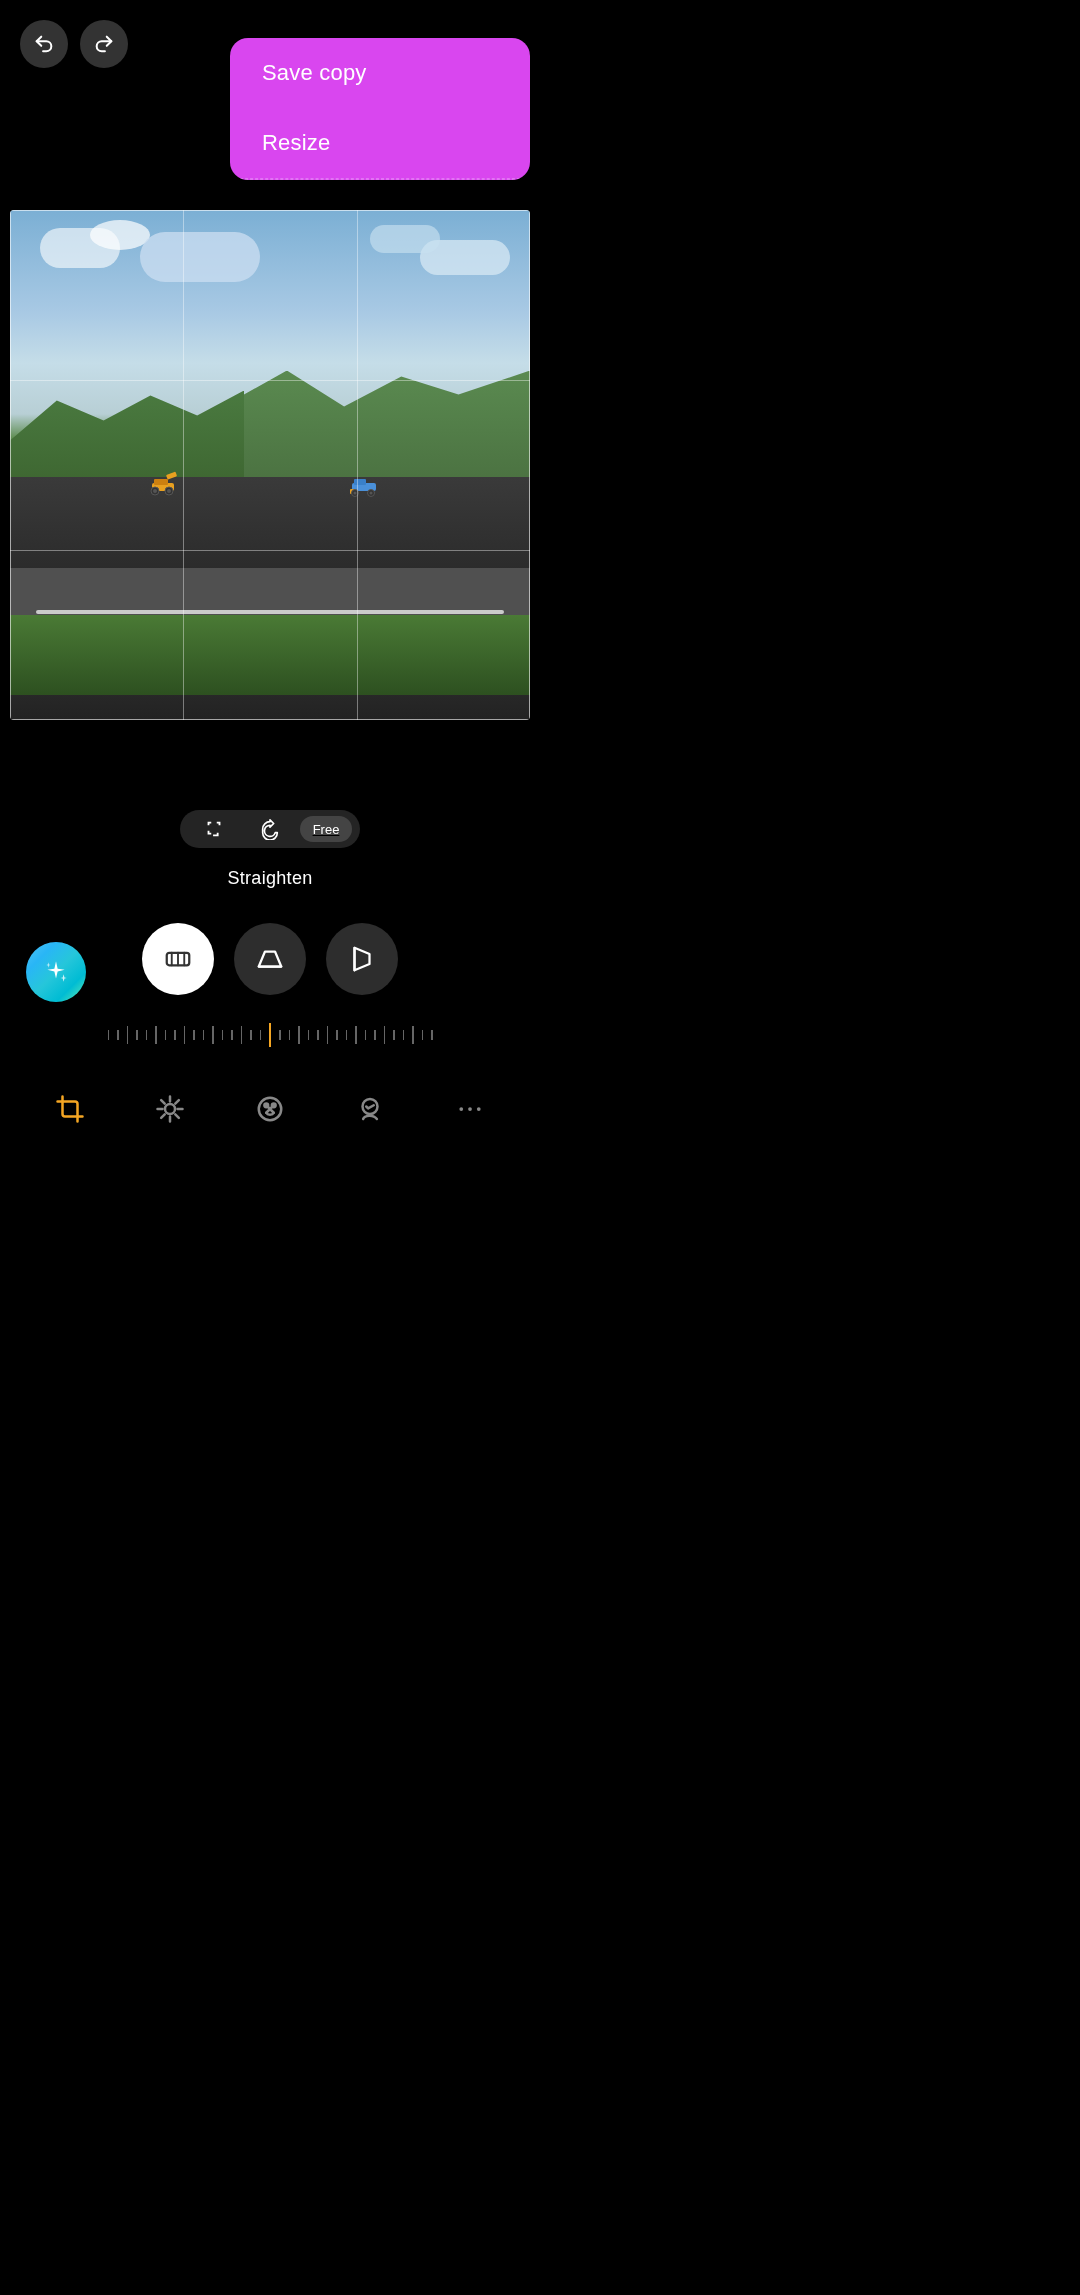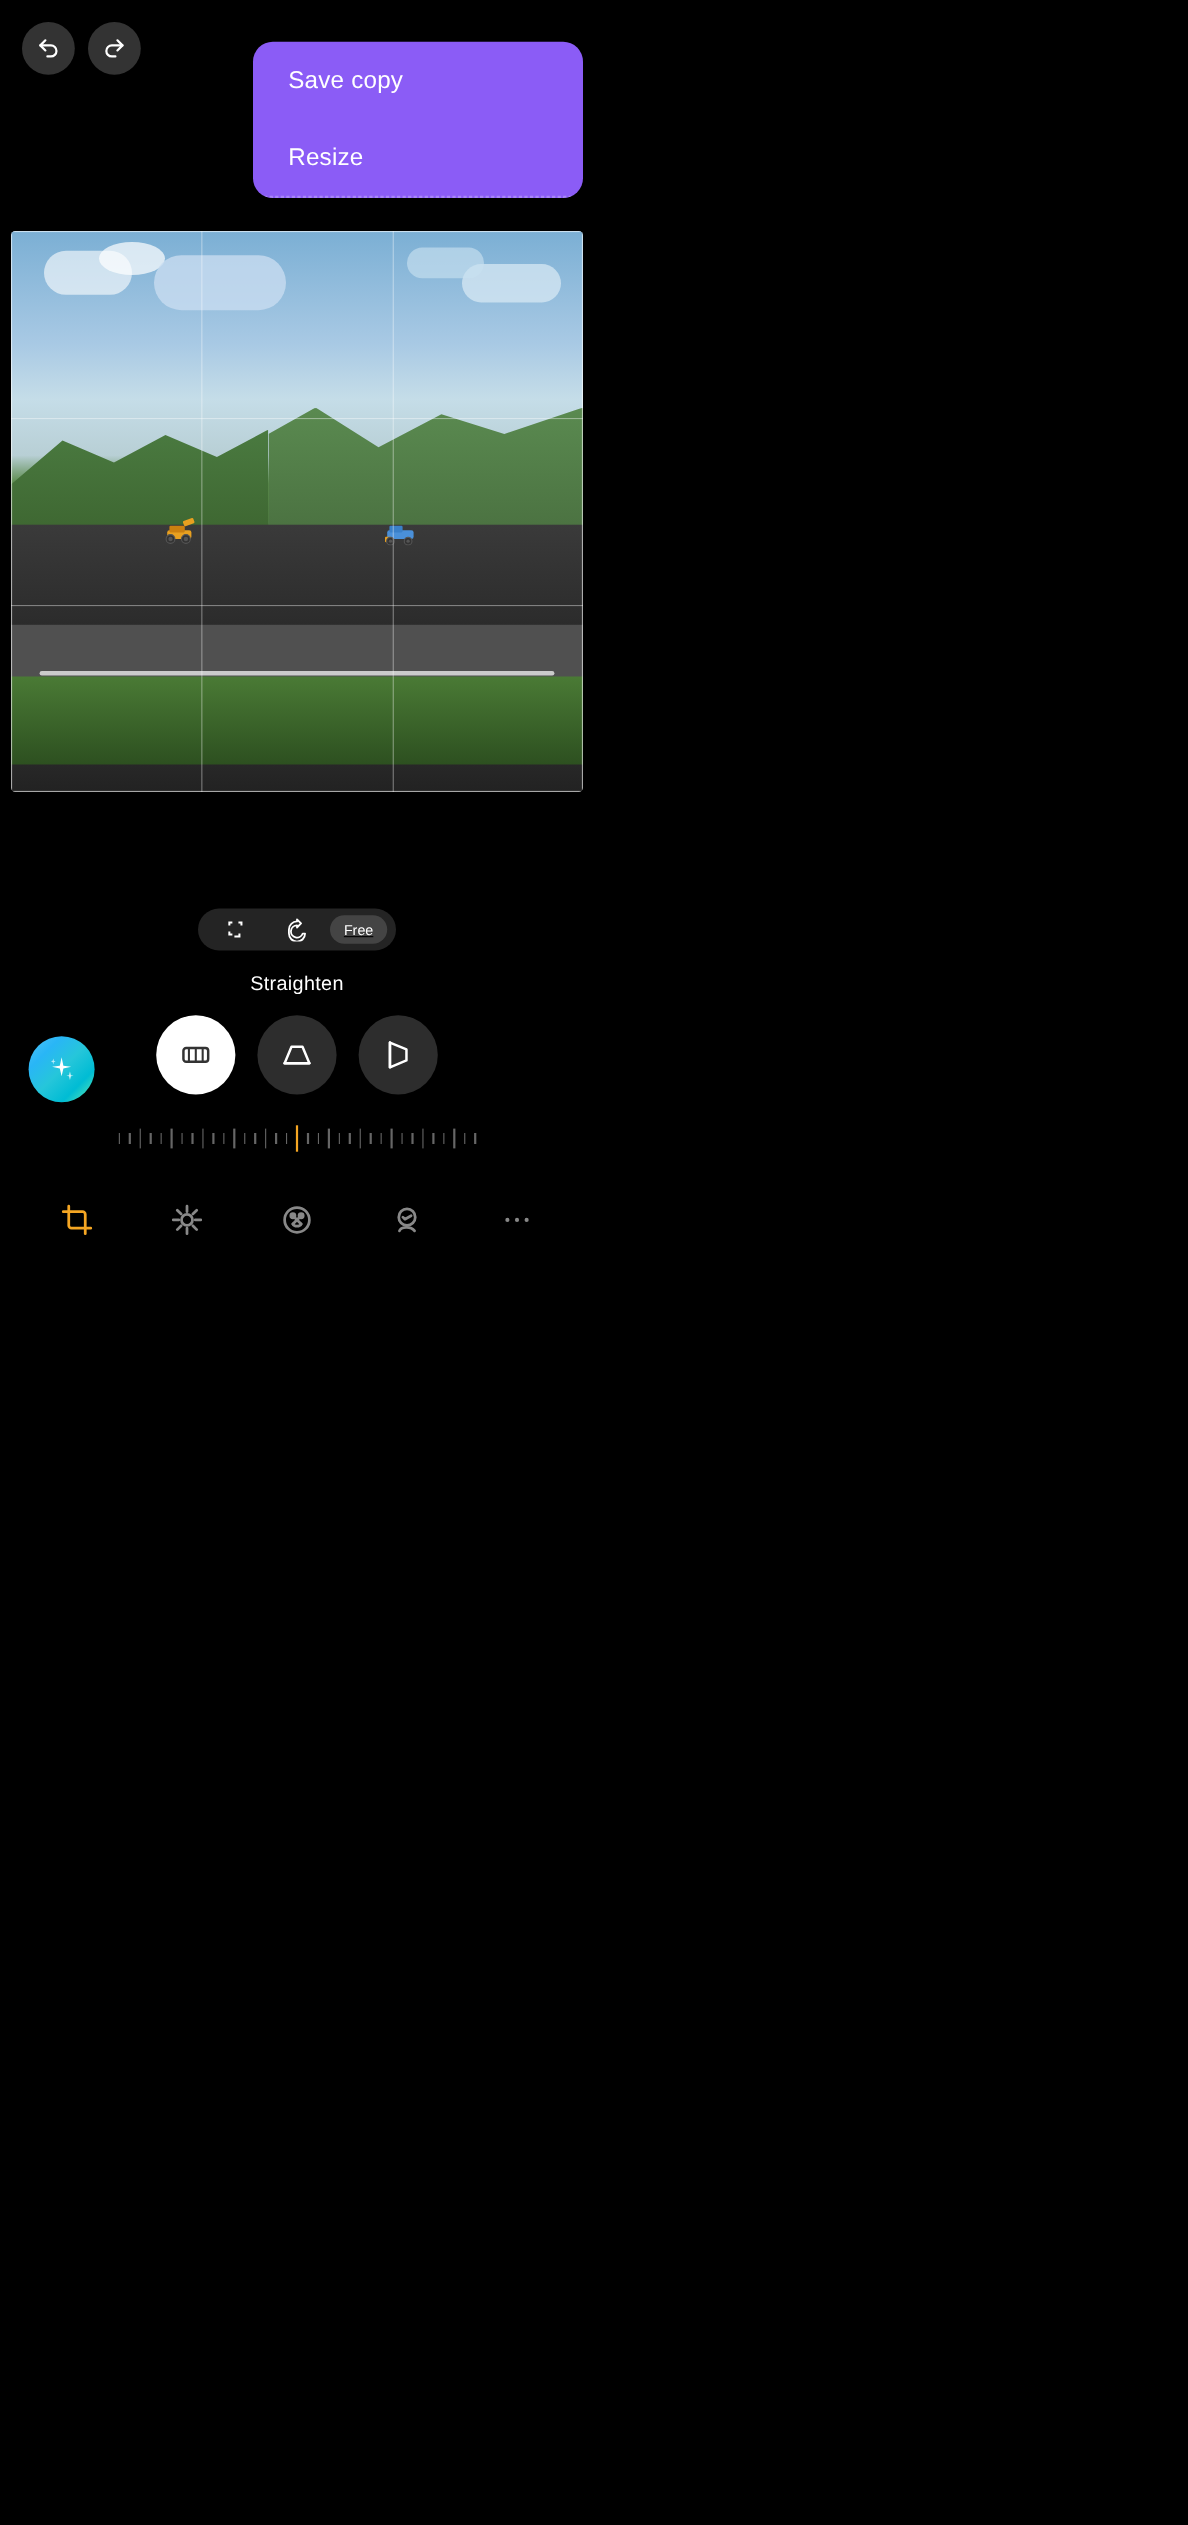--- a/index.html
+++ b/index.html
@@ -48,21 +48,21 @@
       stroke-linecap: round;
       stroke-linejoin: round;
     }
 
     
     .dropdown-menu {
       position: absolute;
       top: 38px;
       right: 10px;
       width: 300px;
-      background: #8b5cf6;
+      background: #d946ef;
       border-radius: 18px;
       z-index: 100;
       overflow: hidden;
     }
 
     .menu-item {
       padding: 22px 32px;
       font-size: 22px;
       color: #fff;
       font-weight: 400;
@@ -199,21 +199,21 @@
       font-size: 13px;
       color: #fff;
       font-weight: 500;
     }
 
     
     .straighten-label {
       color: #fff;
       font-size: 18px;
       font-weight: 400;
-      margin-bottom: 18px;
+      margin-bottom: 34px;
       letter-spacing: 0.3px;
     }
 
     
     .transform-row {
       display: flex;
       align-items: center;
       justify-content: center;
       gap: 20px;
       margin-bottom: 20px;

